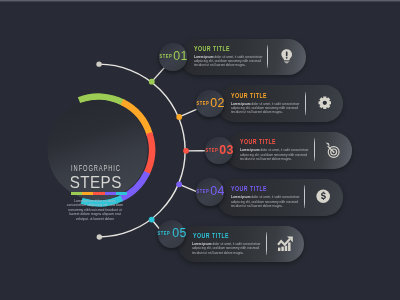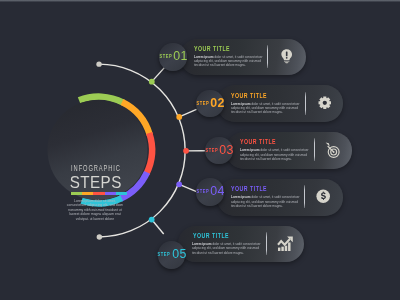--- a/index.html
+++ b/index.html
@@ -119,40 +119,40 @@
         <div class="card" style="left: 217px; top: 85.35px; width: 126px; height: 36.5px; border-radius: 18.25px; background: linear-gradient(99deg, rgb(39, 41, 49) 0%, rgb(42, 44, 49) 15%, rgb(46, 49, 54) 48%, rgb(52, 55, 61) 76%, rgb(58, 62, 69) 92%, rgb(62, 67, 74) 100%);"></div>
         <div class="c-title" style="color: rgb(255, 167, 38); left: 231.3px; top: 91.55px;">YOUR TITLE</div>
         <div class="c-body" style="left: 231.2px; top: 101.55px; width: 78px;"><b>Lorem ipsum</b> dolor sit amet, it sodit consectetuer adipiscing elit, sed diam nonummy nibh euismod tincidunt ut nisl laoreet dolore magna.</div>
         <div class="c-div" style="left: 304.6px; top: 91.55px; height: 23px;"></div>
         <div class="c-icon" style="left: 317.8px; top: 95.75px;"><svg viewBox="0 0 32 32" width="13.6" height="13.6">
             <path fill="#d6d4cb" d="M12.26 4.81 L12.45 1.22 L19.55 1.22 L19.74 4.81 A11.80 11.80 0 0 1 21.27 5.44 L23.94 3.04 L28.96 8.06 L26.56 10.73 A11.80 11.80 0 0 1 27.19 12.26 L30.78 12.45 L30.78 19.55 L27.19 19.74 A11.80 11.80 0 0 1 26.56 21.27 L28.96 23.94 L23.94 28.96 L21.27 26.56 A11.80 11.80 0 0 1 19.74 27.19 L19.55 30.78 L12.45 30.78 L12.26 27.19 A11.80 11.80 0 0 1 10.73 26.56 L8.06 28.96 L3.04 23.94 L5.44 21.27 A11.80 11.80 0 0 1 4.81 19.74 L1.22 19.55 L1.22 12.45 L4.81 12.26 A11.80 11.80 0 0 1 5.44 10.73 L3.04 8.06 L8.06 3.04 L10.73 5.44 A11.80 11.80 0 0 1 12.26 4.81 Z"></path>
             <circle cx="16" cy="16" r="5.0" fill="#2b2e36"></circle>
           </svg></div>
         <div class="scircle" style="left: 196.4px; top: 89.8px; width: 27.6px; height: 27.6px;">
           <div class="s-lab" style="color: rgb(255, 167, 38);">STEP</div>
-          <div class="s-num" style="color: rgb(255, 167, 38); font-weight: bold;">02</div>
+          <div class="s-num" style="color: rgb(255, 167, 38);">02</div>
         </div>
       </div>
       <div class="row">
         <div class="card" style="left: 226px; top: 132.15px; width: 126px; height: 36.5px; border-radius: 18.25px; background: linear-gradient(99deg, rgb(39, 41, 49) 0%, rgb(42, 44, 49) 15%, rgb(47, 51, 55) 48%, rgb(58, 61, 66) 76%, rgb(78, 82, 90) 92%, rgb(94, 99, 107) 100%);"></div>
         <div class="c-title" style="color: rgb(255, 83, 67); left: 240.3px; top: 138.35px;">YOUR TITLE</div>
         <div class="c-body" style="left: 240.2px; top: 148.35px; width: 78px;"><b>Lorem ipsum</b> dolor sit amet, it sodit consectetuer adipiscing elit, sed diam nonummy nibh euismod tincidunt ut nisl laoreet dolore magna.</div>
         <div class="c-div" style="left: 313.6px; top: 138.35px; height: 23px;"></div>
         <div class="c-icon" style="left: 325px; top: 142.35px;"><svg viewBox="0 0 34 34" width="16.2" height="16.2">
             <g fill="none" stroke="#d6d4cb" stroke-width="2.4">
               <circle cx="18.2" cy="21.0" r="11.4"></circle>
               <circle cx="18.2" cy="21.0" r="6.2"></circle>
             </g>
             <circle cx="18.2" cy="21.0" r="1.9" fill="#d6d4cb"></circle>
             <path d="M18.2 21.0 L5.6 8.4" stroke="#d6d4cb" stroke-width="2.5" fill="none"></path>
             <path d="M1.3 1.1 L8.2 2.8 L9.9 9.7 L6.6 6.4 L4.6 4.4 Z" fill="#d6d4cb"></path>
           </svg></div>
         <div class="scircle" style="left: 205.4px; top: 136.6px; width: 27.6px; height: 27.6px;">
           <div class="s-lab" style="color: rgb(255, 83, 67);">STEP</div>
-          <div class="s-num" style="color: rgb(255, 83, 67);">03</div>
+          <div class="s-num" style="color: rgb(255, 83, 67); font-weight: bold;">03</div>
         </div>
       </div>
       <div class="row">
         <div class="card" style="left: 216.6px; top: 179.15px; width: 126px; height: 36.5px; border-radius: 18.25px; background: linear-gradient(99deg, rgb(39, 41, 49) 0%, rgb(42, 44, 49) 15%, rgb(46, 49, 54) 48%, rgb(52, 55, 61) 76%, rgb(58, 62, 69) 92%, rgb(62, 67, 74) 100%);"></div>
         <div class="c-title" style="color: rgb(123, 94, 250); left: 230.9px; top: 185.35px;">YOUR TITLE</div>
         <div class="c-body" style="left: 230.8px; top: 195.35px; width: 78px;"><b>Lorem ipsum</b> dolor sit amet, it sodit consectetuer adipiscing elit, sed diam nonummy nibh euismod tincidunt ut nisl laoreet dolore magna.</div>
         <div class="c-div" style="left: 304.2px; top: 185.35px; height: 23px;"></div>
         <div class="c-icon" style="left: 316.1px; top: 189.25px;"><svg viewBox="0 0 32 32" width="14.4" height="14.4">
             <circle cx="16" cy="16" r="15.1" fill="#d6d4cb"></circle>
             <path d="M16.9 5.4v2.1c2.3.28 3.85 1.45 4.4 3.35l-2.75.95c-.35-1.1-1.15-1.72-2.3-1.72-1.18 0-1.95.6-1.95 1.5 0 .82.55 1.25 2 1.65l1.6.45c2.82.78 4.12 2.05 4.12 4.3 0 2.4-1.65 4.1-4.3 4.5v2.12h-1.85v-2.1c-2.5-.3-4.18-1.62-4.68-3.7l2.9-.92c.3 1.38 1.28 2.12 2.72 2.12 1.35 0 2.22-.62 2.22-1.57 0-.82-.6-1.28-2.1-1.68l-1.65-.45c-2.68-.72-3.98-2.05-3.98-4.15 0-2.22 1.52-3.9 3.95-4.3V5.4z" fill="#2b2e36"></path>
@@ -170,21 +170,21 @@
         <div class="c-icon" style="left: 277.3px; top: 235.65px;"><svg viewBox="0 0 34 32" width="17.6" height="15.8">
             <g fill="#d6d4cb">
               <rect x="1.2" y="23.4" width="5.0" height="8.2"></rect>
               <rect x="8.0" y="21.6" width="5.0" height="10.0"></rect>
               <rect x="14.8" y="19.6" width="5.0" height="12.0"></rect>
               <rect x="21.6" y="13.0" width="5.0" height="18.6"></rect>
             </g>
             <path d="M1.2 17.6 L7.6 10.4 L14.6 17.6 L26.6 4.6" fill="none" stroke="#d6d4cb" stroke-width="4.2" stroke-linejoin="miter"></path>
             <path d="M19.6 1.0 L31.2 1.0 L31.2 12.6 L27.4 9.0 L27.4 4.8 L23.2 4.8 Z" fill="#d6d4cb"></path>
           </svg></div>
-        <div class="scircle" style="left: 157.6px; top: 241px; width: 27.6px; height: 27.6px;">
+        <div class="scircle" style="left: 157.6px; top: 220px; width: 27.6px; height: 27.6px;">
           <div class="s-lab" style="color: rgb(46, 196, 217);">STEP</div>
           <div class="s-num" style="color: rgb(46, 196, 217);">05</div>
         </div>
       </div>
     </div>
 
   <div class="hub-text">
     <div class="hub-eyebrow">INFOGRAPHIC</div>
     <div class="hub-title">STEPS</div>
     <div class="hub-rule"></div>

